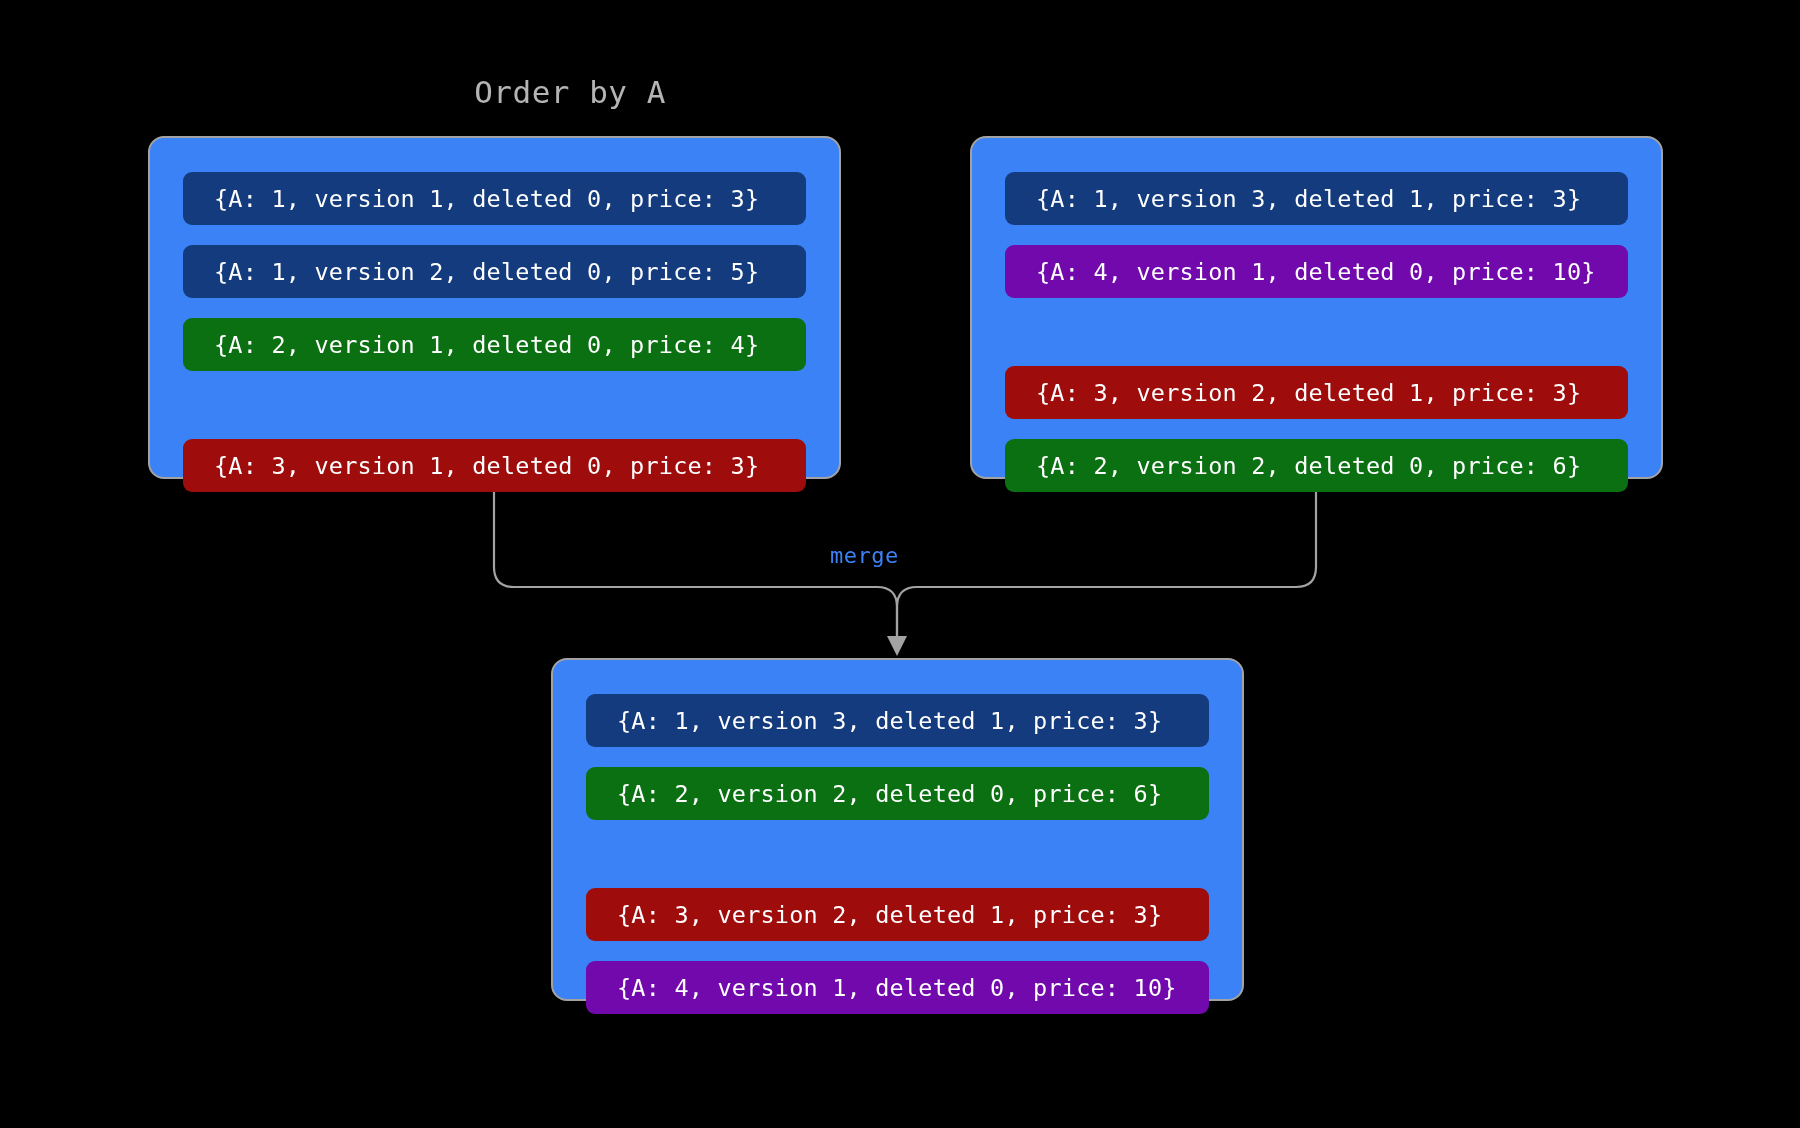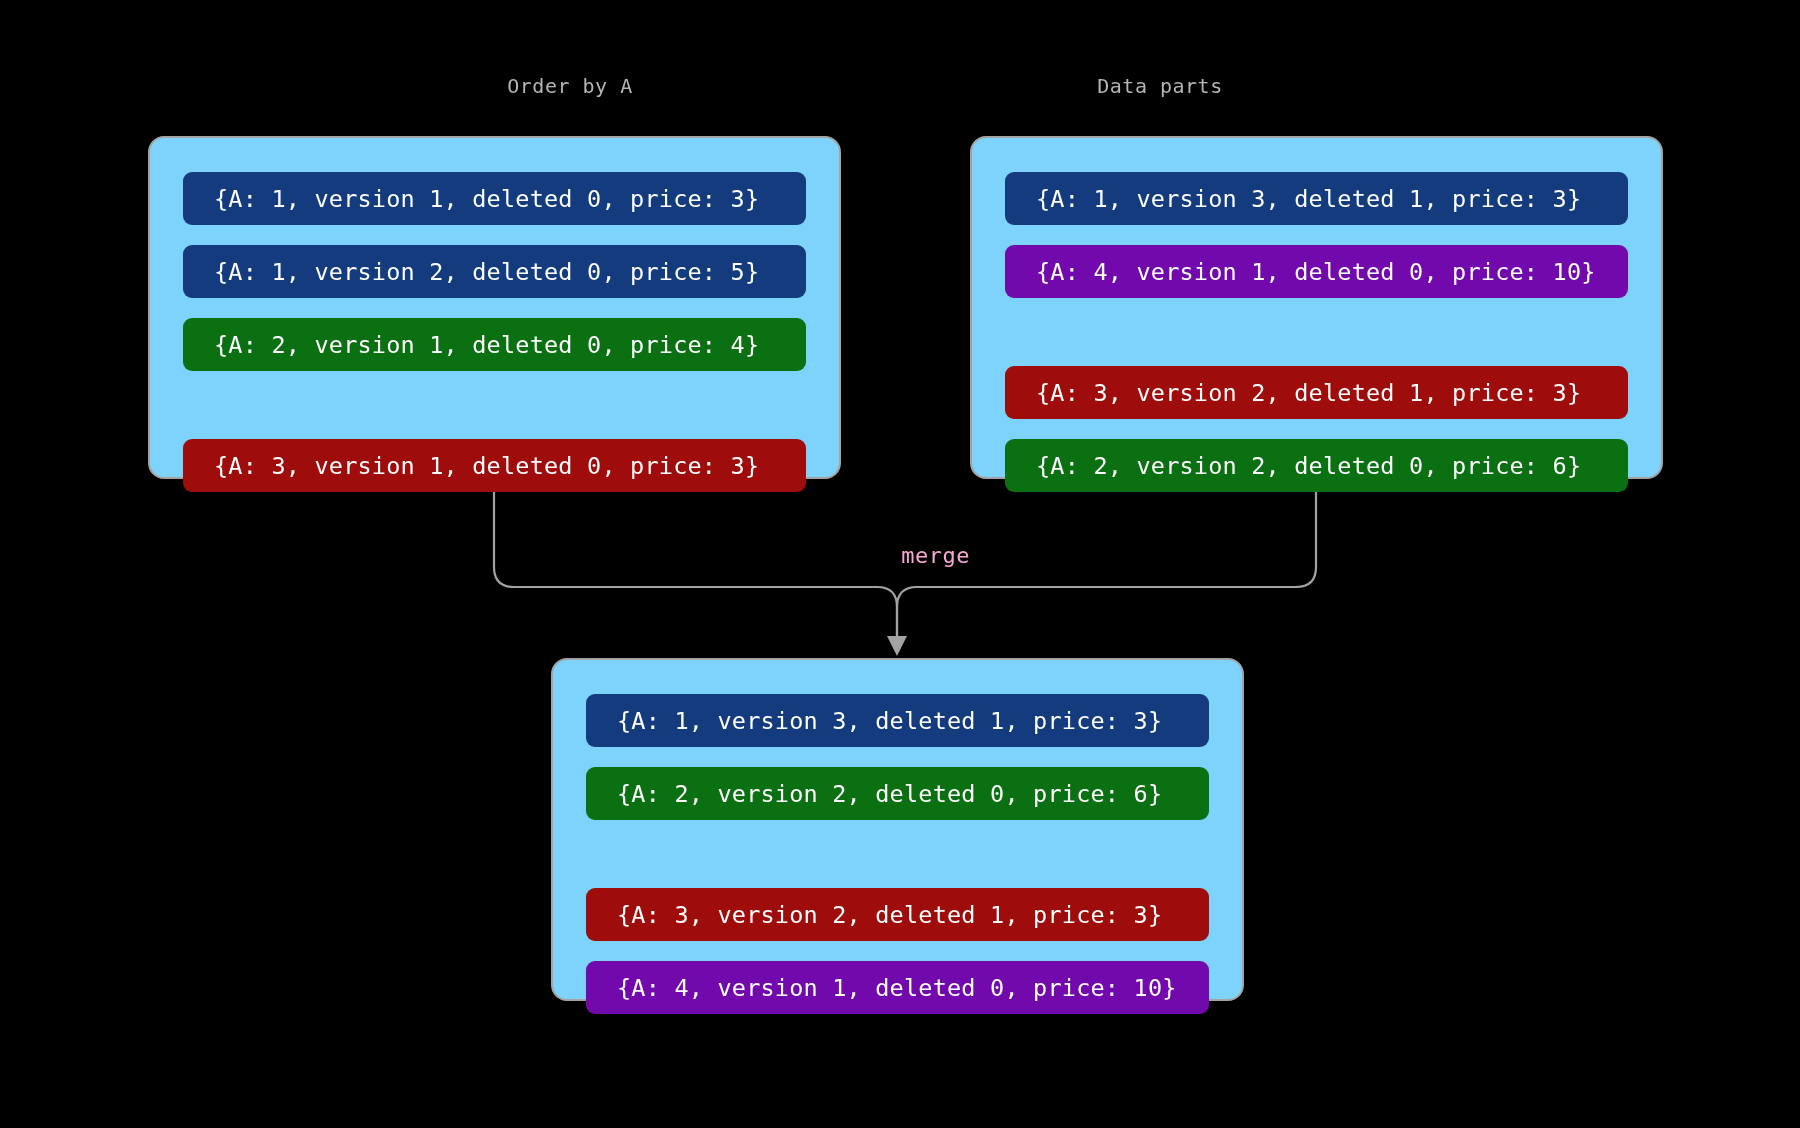--- a/index.html
+++ b/index.html
@@ -29,35 +29,35 @@
     top: 0;
     width: 1800px;
     height: 1128px;
     pointer-events: none;
   }
 
   
   .panel-title {
     position: absolute;
     color: #b4b4b4;
-    font-size: 20px;
+    font-size: 31px;
     letter-spacing: 0.5px;
     white-space: nowrap;
     text-align: center;
     font-family: "DejaVu Sans Mono", "Liberation Mono", monospace;
   }
   #title-order   { left: 150px;  top: 74px;  width: 840px; }
   #title-parts   { left: 970px;  top: 74px;  width: 380px; }
 
   
   .panel {
     position: absolute;
     border: 2px solid #a3a3a3;
     border-radius: 16px;
-    background: #7dd3fc;
+    background: #3b82f6;
     box-sizing: border-box;
   }
   #panel-order {  left: 148px;  top: 136px;  width: 693px;  height: 343px; }
   #panel-parts {  left: 970px;  top: 136px;  width: 693px;  height: 343px; }
   #panel-merged { left: 551px;  top: 658px;  width: 693px;  height: 343px; }
 
   .rows {
     position: absolute;
     left: 33px;
     right: 33px;
@@ -84,22 +84,22 @@
   .row.green  { background: #0b7012; }
   .row.red    { background: #9e0c0c; margin-top: 48px; }
   .row.purple { background: #7209ad; }
 
   
   #merge-label {
     position: absolute;
     left: 830px;
     top: 543px;
     width: 140px;
-    text-align: right;
-    color: #f9a8d4;
+    text-align: left;
+    color: #3b82f6;
     font-size: 22px;
     letter-spacing: 0.5px;
     font-family: "DejaVu Sans Mono", "Liberation Mono", monospace;
   }
 </style>
 </head>
 <body>
 
 <div id="stage">
 
@@ -116,21 +116,20 @@
 
   <div class="panel" id="panel-order">
     <div class="rows">
       <div class="row blue">{A: 1, version 1, deleted 0, price: 3}</div>
       <div class="row blue">{A: 1, version 2, deleted 0, price: 5}</div>
       <div class="row green">{A: 2, version 1, deleted 0, price: 4}</div>
       <div class="row red">{A: 3, version 1, deleted 0, price: 3}</div>
     </div>
   </div>
 
-  <div class="panel-title" id="title-parts">Data parts</div>
 
   <div class="panel" id="panel-parts">
     <div class="rows">
       <div class="row blue">{A: 1, version 3, deleted 1, price: 3}</div>
       <div class="row purple">{A: 4, version 1, deleted 0, price: 10}</div>
       <div class="row red">{A: 3, version 2, deleted 1, price: 3}</div>
       <div class="row green">{A: 2, version 2, deleted 0, price: 6}</div>
     </div>
   </div>
 

